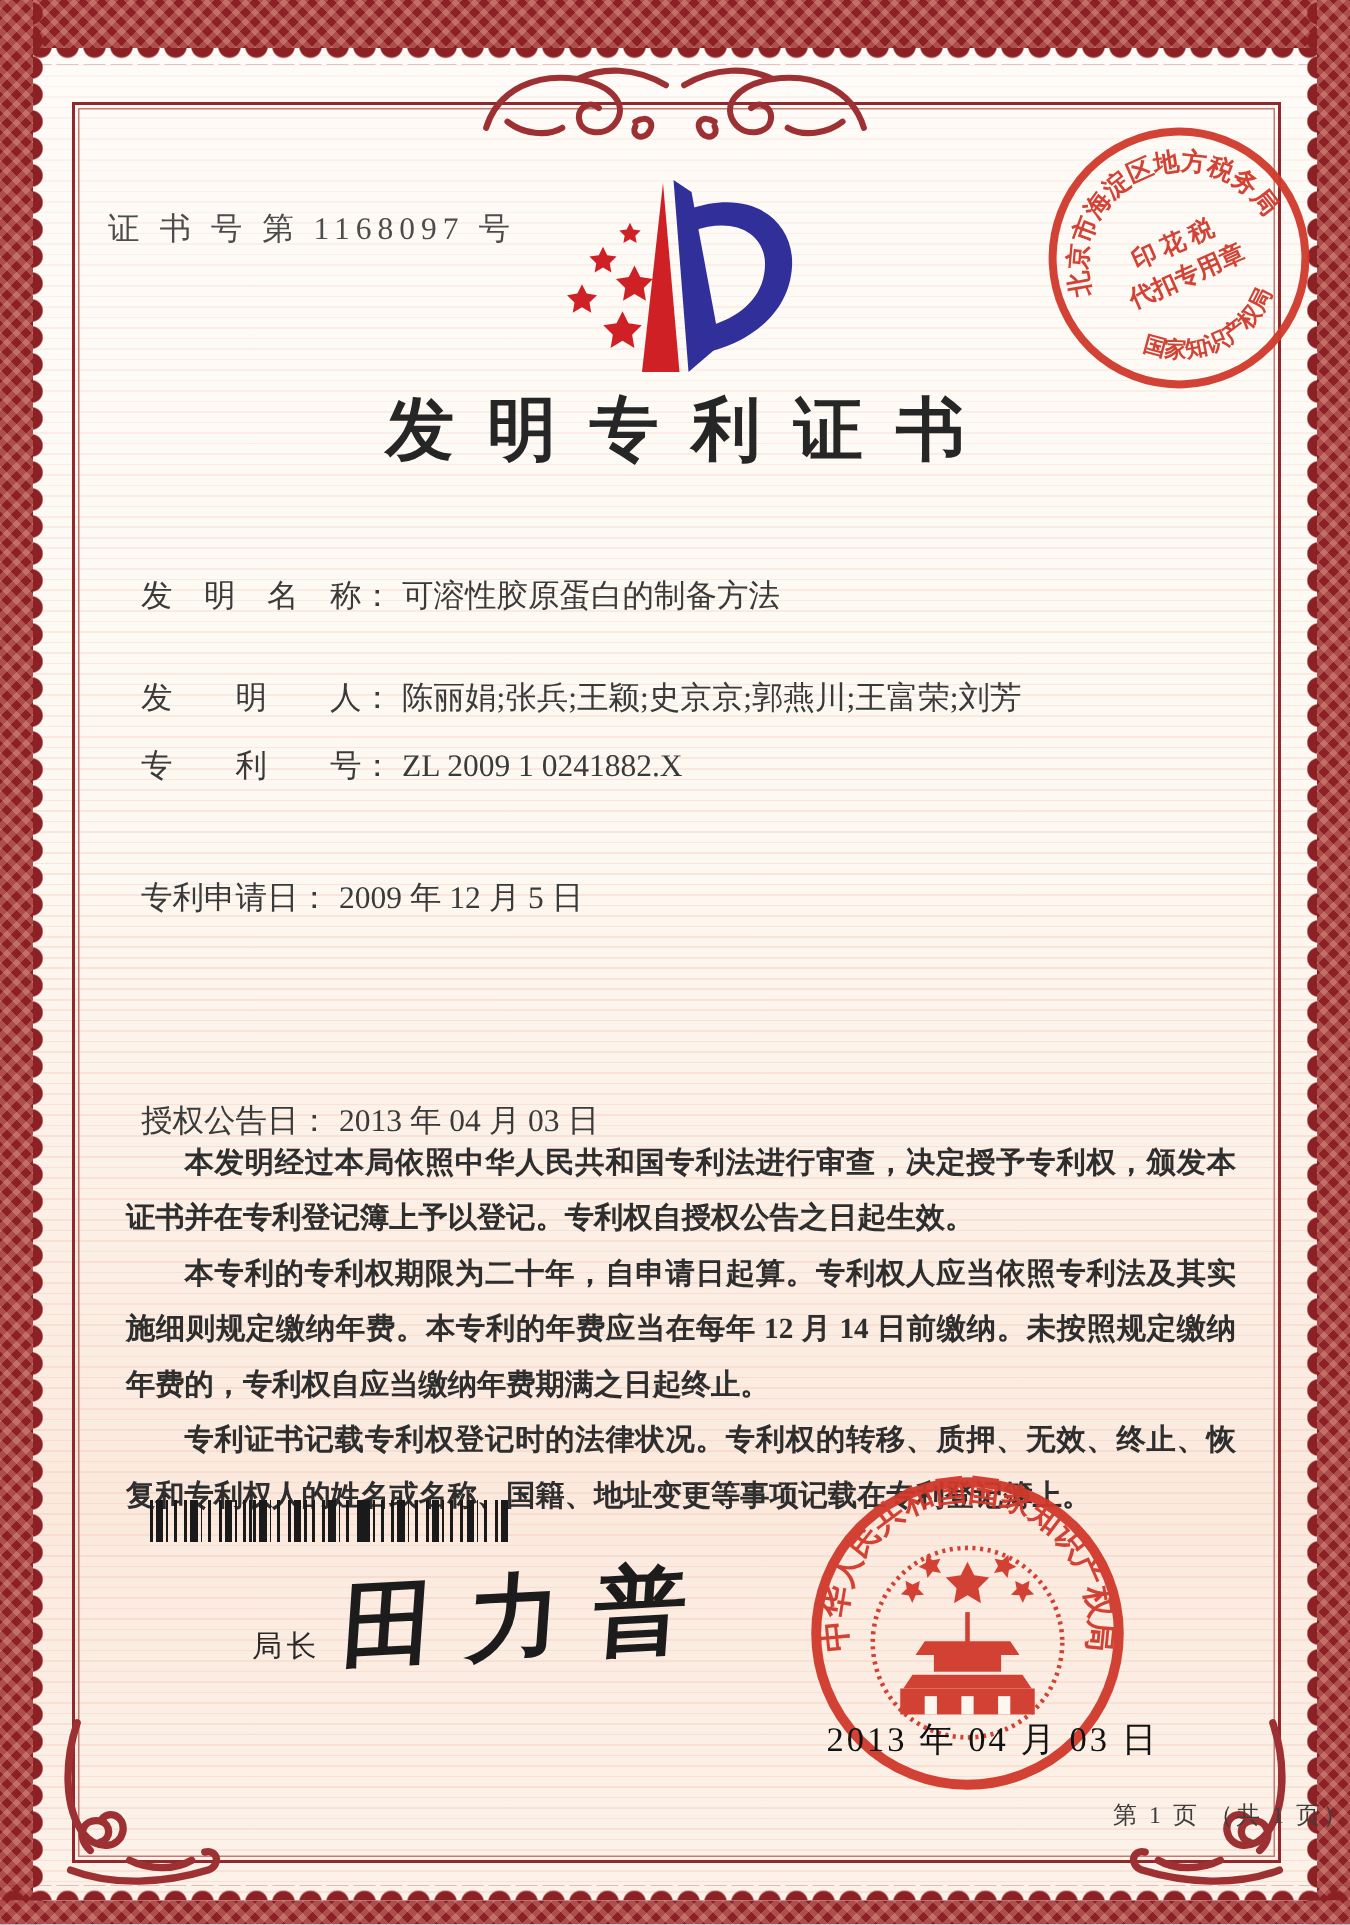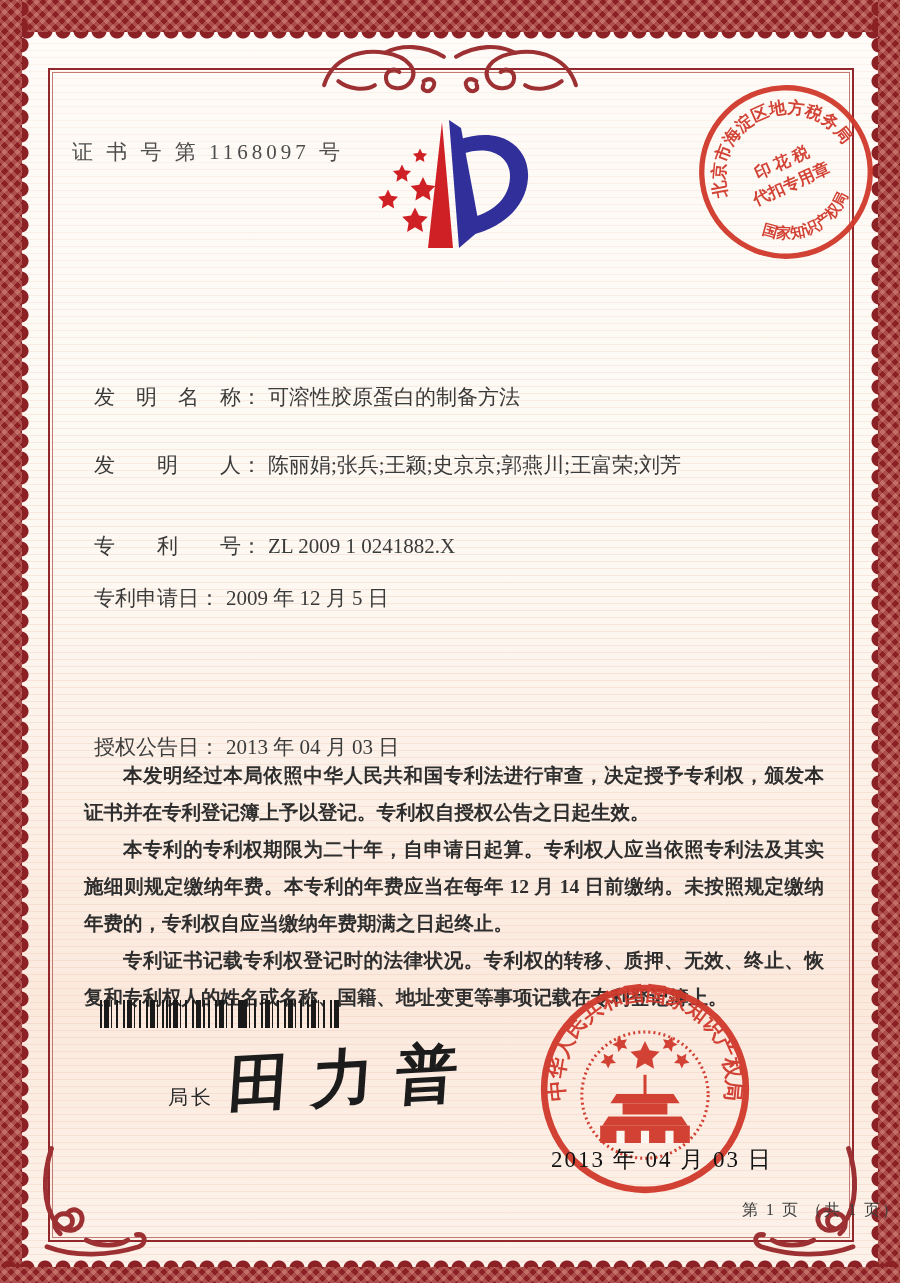--- a/index.html
+++ b/index.html
@@ -57,21 +57,21 @@
       letter-spacing:.48em; text-indent:.48em; }
   
   .seal{ position:absolute; opacity:.95; }
   .seal-tax{ left:694px; top:80px; width:184px; height:184px; transform:rotate(-24deg); }
   .seal-sipo{ left:537px; top:981px; width:216px; height:216px; }
   .seal-date{ position:absolute; left:551px; top:1144px; font-size:23px; color:#121212;
       letter-spacing:2px; z-index:5; }
   
   .field{ position:absolute; left:94px; font-size:21px; color:#3a3a3a; white-space:nowrap; }
   .field .val{ margin-left:6px; }
-  .f0{ top:383px; } .f1{ top:451px; } .f2{ top:532px;text-align:center; }
+  .f0{ top:383px; } .f1{ top:451px; } .f2{ top:496px;text-align:center; }
   .f3{ top:584px; } .f4{ top:650px; } .f5{ top:717px;margin-top:16px; }
   
   .body-text{ position:absolute; left:84px; top:757px; width:740px;font-weight:bold; }
   .body-text p{ margin:0; font-size:19.5px; line-height:37px; color:#2e2e2e;
       text-indent:2em; text-align:justify; }
   
   .barcode{ position:absolute; left:100px; top:1000px; width:240px; height:28px;
       background-image:
         repeating-linear-gradient(90deg, rgba(0,0,0,0) 0 29px, #1a1a1a 29px 31px, rgba(0,0,0,0) 31px 37px),
         repeating-linear-gradient(90deg, #1a1a1a 0 2px, rgba(0,0,0,0) 2px 4px,
@@ -156,20 +156,21 @@
     <text font-size="17.5" font-weight="700" fill="#d0392b">
       <textPath href="#taxTop" startOffset="50%" text-anchor="middle">北京市海淀区地方税务局</textPath>
     </text>
     <text x="95" y="90" text-anchor="middle" font-size="17" font-weight="700" fill="#d0392b">印 花 税</text>
     <text x="95" y="114" text-anchor="middle" font-size="17" font-weight="700" fill="#d0392b">代扣专用章</text>
     <text font-size="15.5" font-weight="700" fill="#d0392b">
       <textPath href="#taxBot" startOffset="50%" text-anchor="middle">国家知识产权局</textPath>
     </text>
   </svg>
 
+  <div class="title">发明专利证书</div>
 
   <div class="field f1"><span>发　　明　　人：</span><span class="val">陈丽娟;张兵;王颖;史京京;郭燕川;王富荣;刘芳</span></div>
   <div class="field f0"><span>发　明　名　称：</span><span class="val">可溶性胶原蛋白的制备方法</span></div>
   <div class="field f2"><span>专　　利　　号：</span><span class="val">ZL 2009 1 0241882.X</span></div>
   <div class="field f3"><span>专利申请日：</span><span class="val">2009 年 12 月 5 日</span></div>
   <div class="field f5"><span>授权公告日：</span><span class="val">2013 年 04 月 03 日</span></div>
 
   <div class="body-text">
     <p>本发明经过本局依照中华人民共和国专利法进行审查，决定授予专利权，颁发本证书并在专利登记簿上予以登记。专利权自授权公告之日起生效。</p>
     <p>本专利的专利权期限为二十年，自申请日起算。专利权人应当依照专利法及其实施细则规定缴纳年费。本专利的年费应当在每年 12 月 14 日前缴纳。未按照规定缴纳年费的，专利权自应当缴纳年费期满之日起终止。</p>

